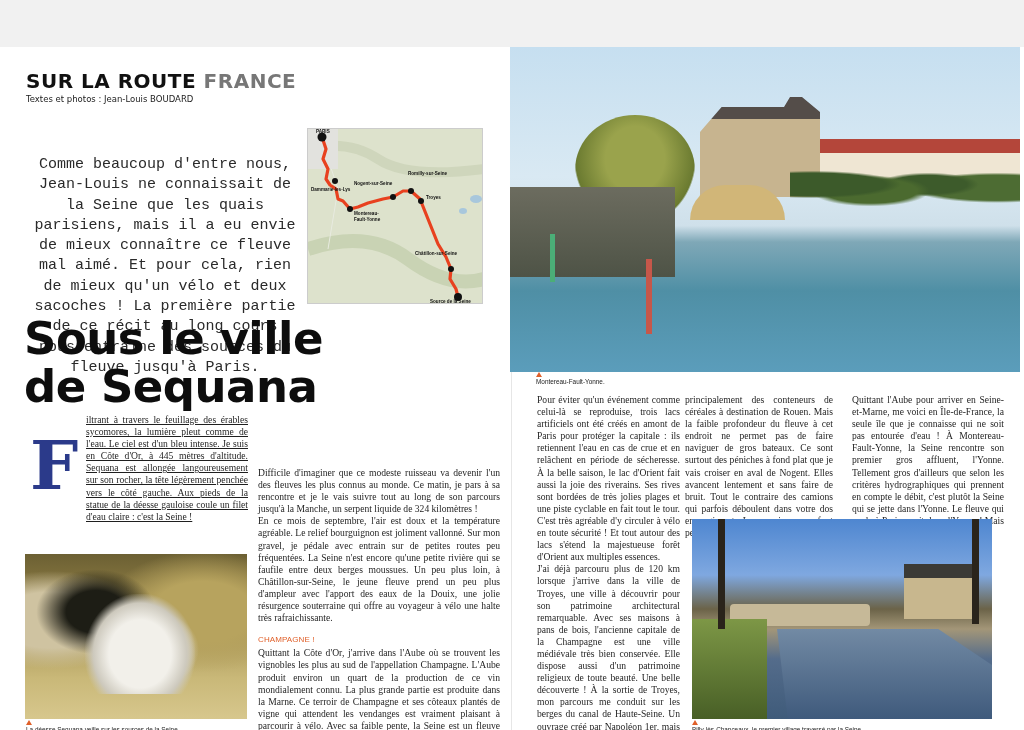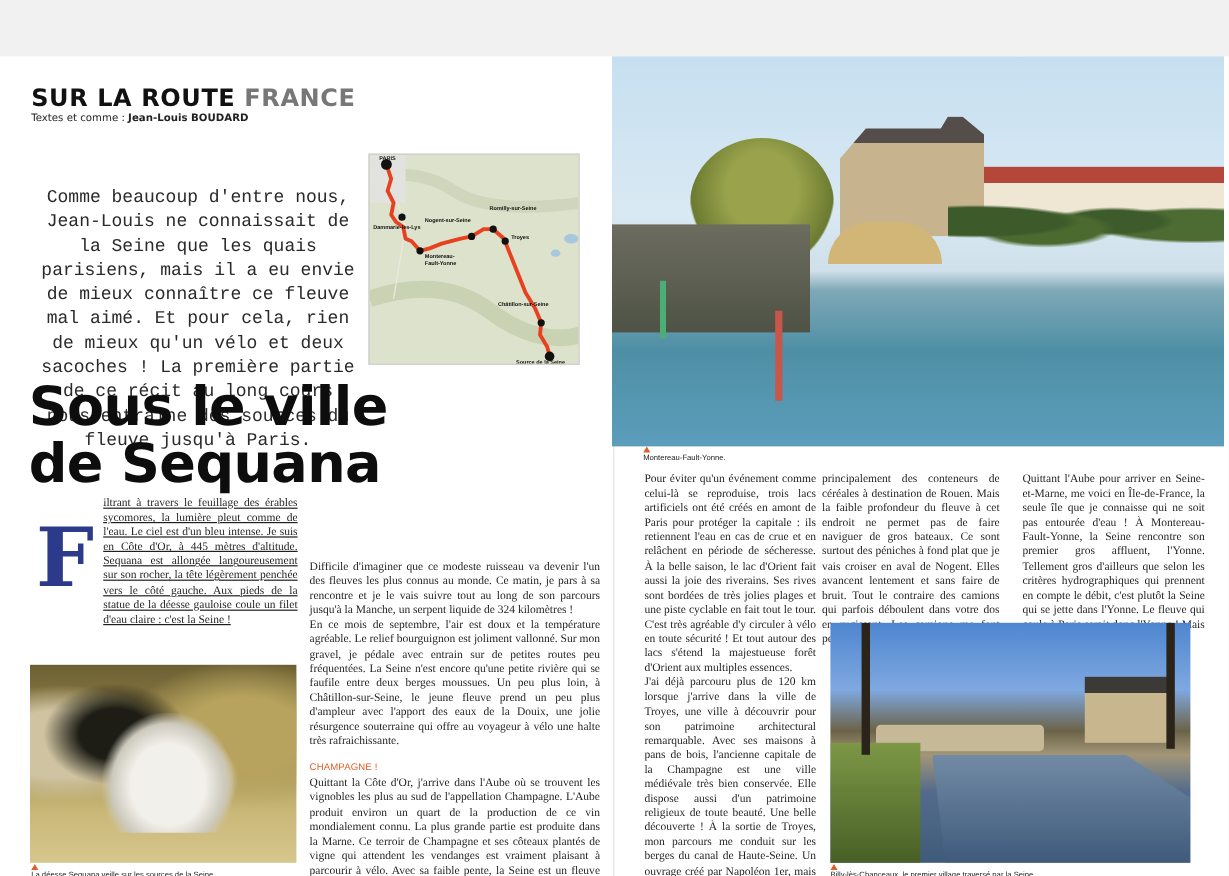--- a/index.html
+++ b/index.html
@@ -6,21 +6,21 @@
   html, body { width: 1024px; height: 730px; background: #f1f1f1; overflow: hidden; }
   body { position: relative; font-family: "Liberation Serif", serif; color: #1a1a1a; }
 
   .spread { position: absolute; left: 0; top: 0; width: 1024px; height: 722px; background: #fff; margin-top: 47px; }
   .page-divider { position: absolute; left: 511px; top: 0; width: 1px; height: 722px; background: #e6e6e6; }
 
   
   .kicker { position: absolute; left: 26px; top: 22px; font-family: "DejaVu Sans", sans-serif; font-weight: bold; font-size: 20px; letter-spacing: 0.5px; color: #111; }
   .kicker .accent { color: #777; font-weight: bold; }
   .byline { position: absolute; left: 26px; top: 47px; font-family: "DejaVu Sans", sans-serif; font-size: 8.5px; color: #222; }
-  .byline b { font-weight: bold; }
+  .byline b { font-weight: normal; }
 
   
   .intro { position: absolute; left: 30px; top: 108px; width: 270px; text-align: center; font-family: Liberation Mono, monospace; font-size: 15px; line-height: 20.3px; color: #2a2a2a; }
 
   
   .map { position: absolute; left: 307px; top: 81px; width: 176px; height: 176px; background: #dfe3cf; border: 1px solid #ccc; overflow: hidden; }
   .map svg { position: absolute; left: 0; top: 0; }
 
   
   .title { position: absolute; left: 24px; top: 268px; font-family: "DejaVu Sans", sans-serif; font-weight: bold; font-size: 45px; line-height: 48px; color: #0d0d0d; letter-spacing: -0.5px; }
@@ -78,21 +78,21 @@
 <body>
 
 <div class="spread">
   <div class="page-divider"></div>
 
   <div class="kicker">
     <span>SUR LA ROUTE</span>
     <span class="accent">FRANCE</span>
   </div>
   <div class="byline">
-    <span>Textes et comme :</span>
+    <span>Textes et photos :</span>
     <b>Jean-Louis BOUDARD</b>
   </div>
 
   <div class="intro">Comme beaucoup d'entre nous, Jean-Louis ne connaissait de la Seine que les quais parisiens, mais il a eu envie de mieux connaître ce fleuve mal aimé. Et pour cela, rien de mieux qu'un vélo et deux sacoches ! La première partie de ce récit au long cours nous entraîne des sources du fleuve jusqu'à Paris.</div>
 
   <div class="map">
     <svg width="176" height="176" viewBox="0 0 176 176">
       <rect width="176" height="176" fill="#dde2cc"></rect>
       <path d="M0 20 Q40 10 70 30 T176 40" stroke="#cfd6bc" stroke-width="10" fill="none"></path>
       <path d="M0 120 Q60 100 100 130 T176 150" stroke="#c9d3b4" stroke-width="14" fill="none"></path>

